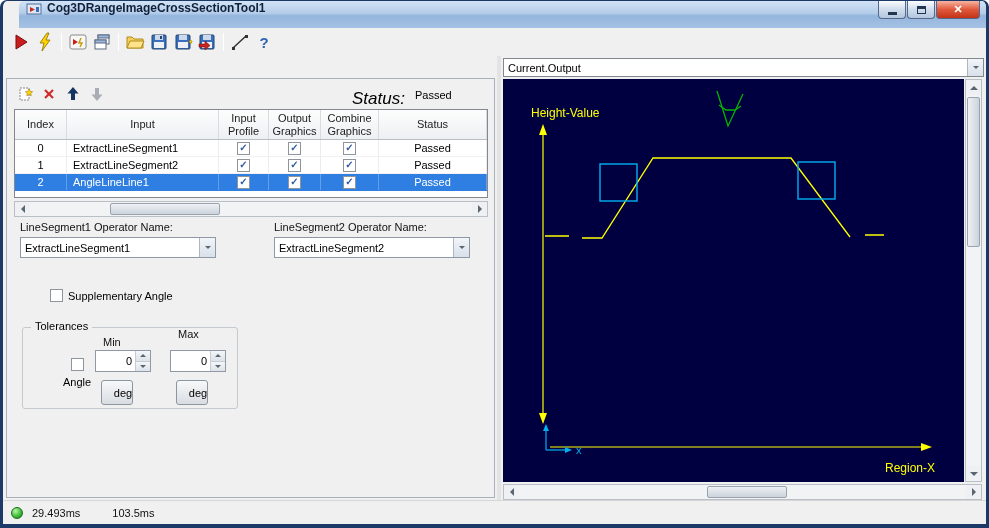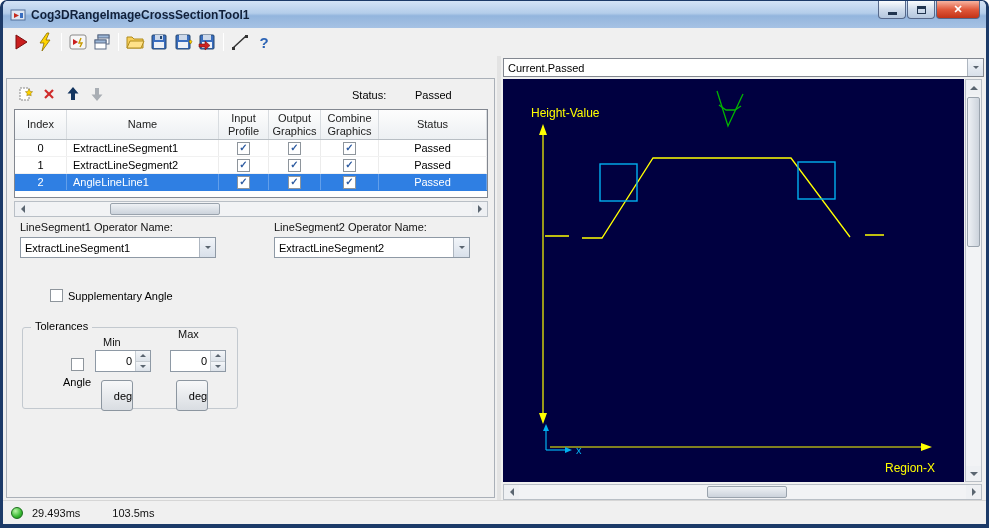--- a/index.html
+++ b/index.html
@@ -5,21 +5,21 @@
   * { box-sizing: border-box; margin: 0; padding: 0; }
   html,body { width:989px; height:528px; overflow:hidden; background:#fff;
     font-family:"Liberation Sans", sans-serif; cursor:default; }
   #window { position:relative; width:989px; height:528px;
     border:3px solid #1c3a68; border-top-width:1px; border-bottom-width:4px;
     border-radius:7px 7px 0 0; background:#f0f0f0; overflow:hidden; }
 
   
   .titlebar { position:relative; height:27px;
     background:linear-gradient(180deg,#d3e3f6 0%,#b4cdea 45%,#93b5dd 55%,#a6c2e4 100%);
-    display:flex; align-items:center; padding-left:7px; border-radius:5px 5px 0 0; }
+    display:flex; align-items:flex-start; padding-left:7px; border-radius:5px 5px 0 0;margin-left:16px; }
   .app-icon { width:16px; height:16px; margin-right:5px; flex:0 0 auto; }
   .title-text { font-size:12px; font-weight:bold; color:#11203a; white-space:nowrap; }
   .winbtns { position:absolute; right:6px; top:0; display:flex; }
   .wbtn { height:18px; border:1px solid #56688a; border-top:none; display:flex;
     align-items:center; justify-content:center; border-radius:0 0 4px 4px; margin-left:1px; }
   .wbtn.min, .wbtn.max { width:28px; background:linear-gradient(#fbfdfe,#cfdcec 50%,#b4c7de); }
   .wbtn.close { width:44px; background:linear-gradient(#f7b3a0,#e0593c 50%,#c23317);
     color:#fff; font-size:11px; font-weight:bold; }
   .glyph-min { width:9px; height:3px; background:#21354f; margin-top:8px; }
   .glyph-max { width:9px; height:8px; border:1px solid #21354f; border-top-width:3px; }
@@ -38,21 +38,21 @@
   .tabs { position:absolute; left:6px; top:2px; height:20px; display:flex; align-items:flex-end; z-index:3; }
   .tab { height:18px; padding:0 9px; font-size:11px; display:flex; align-items:center;
     background:linear-gradient(#f6f6f6,#dedede); border:1px solid #9b9b9b; border-bottom:none;
     border-radius:2px 2px 0 0; margin-right:2px; color:#222; }
   .tab.active { height:21px; background:#f0f0f0; position:relative; top:1px; z-index:4; }
   .tabpage { position:absolute; left:3px; right:2px; top:22px; bottom:2px;
     border:1px solid #aab0b8; background:#f0f0f0; }
 
   .minitoolbar { position:absolute; left:9px; top:6px; display:flex; gap:6px; }
   .mbtn { width:18px; height:18px; display:flex; align-items:center; justify-content:center; }
-  .op-status-label { position:absolute; left:345px; top:10px; font-size:11px; }
+  .op-status-label { position:absolute; left:345px; top:10px; font-size:17px;font-style:italic; }
   .op-status-value { position:absolute; left:408px; top:10px; font-size:11px; }
 
   
   .grid { position:absolute; left:7px; top:30px; width:474px; border:1px solid #828790; background:#fff; }
   .ghead { display:flex; height:30px; background:linear-gradient(#fdfdfd,#edf0f3); border-bottom:1px solid #b8bec4; }
   .hc { border-right:1px solid #d8dce0; display:flex; align-items:center; justify-content:center;
     text-align:center; font-size:11px; line-height:1.1; color:#222; }
   .w-index{width:52px} .w-name{width:152px} .w-in{width:50px} .w-out{width:52px} .w-comb{width:58px} .w-status{flex:1}
   .grow { display:flex; height:17px; align-items:stretch; border-bottom:1px solid #f1f1f1; font-size:11px; background:#fff; }
   .rc { display:flex; align-items:center; border-right:1px solid #ececec; }
@@ -91,21 +91,21 @@
   .cbtn { width:16px; background:linear-gradient(#f2f5f9,#d8e0ea);
     border-left:1px solid #aeb6c0; display:flex; align-items:center; justify-content:center; }
   .chkrow { position:absolute; display:flex; align-items:center; gap:5px; font-size:11px;padding-left:28px; }
   .group { position:absolute; border:1px solid #c3c9cf; border-radius:3px; }
   .legend { position:absolute; top:-8px; left:8px; background:#f0f0f0; padding:0 4px; font-size:11px;text-align:right; }
   .spin { position:absolute; width:56px; height:22px; border:1px solid #8e99a5; background:#fff; display:flex; }
   .spinval { flex:1; font-size:11px; display:flex; align-items:center; justify-content:flex-end; padding-right:3px; }
   .spinbtns { width:15px; display:flex; flex-direction:column; border-left:1px solid #c6ccd2; }
   .spb { flex:1; display:flex; align-items:center; justify-content:center; background:linear-gradient(#f4f6f9,#dde3ea); }
   .spb + .spb { border-top:1px solid #c6ccd2; }
-  .degbtn { position:absolute; width:32px; height:31px; border:1px solid #8c96a0; border-radius:3px;
+  .degbtn { position:absolute; width:32px; height:25px; border:1px solid #8c96a0; border-radius:3px;
     background:linear-gradient(#f7f8f9,#d9dde2); font-size:11px; display:flex; align-items:center; justify-content:center;padding-left:12px; }
 
   
   .splitter { position:absolute; left:494px; top:0; width:4px; height:444px; background:#e3e3e3; }
   .right-pane { position:absolute; left:498px; right:0; top:0; height:444px; background:#f0f0f0; }
   .profile-combo { left:2px; right:2px; top:2px; height:19px; position:absolute; background:#fff;
     border:1px solid #828790; display:flex; align-items:stretch; font-size:11px; }
   .chart { position:absolute; left:2px; top:23px; width:461px; height:403px; background:#000040; }
   .chart svg { display:block; width:100%; height:100%; }
 
@@ -241,21 +241,21 @@
                 <polygon points="8,15 2.5,8.5 6,8.5 6,2 10,2 10,8.5 13.5,8.5" fill="#a9aeb4"></polygon>
               </svg>
           </div>
         </div>
         <span class="op-status-label">Status:</span>
         <span class="op-status-value">Passed</span>
 
         <div class="grid">
           <div class="ghead">
             <div class="hc w-index">Index</div>
-            <div class="hc w-name">Name</div>
+            <div class="hc w-name">Input</div>
             <div class="hc w-in">Input Profile</div>
             <div class="hc w-out">Output Graphics</div>
             <div class="hc w-comb">Combine Graphics</div>
             <div class="hc w-status">Status</div>
           </div>
 
           <div class="grow">
             <div class="rc w-index center">0</div>
             <div class="rc w-name name">ExtractLineSegment1</div>
             <div class="rc w-in center">
@@ -367,21 +367,21 @@
           <div class="degbtn" style="left:78px; top:52px;">deg</div>
           <div class="degbtn" style="left:153px; top:52px;">deg</div>
         </div>
       </div>
     </div>
 
     <div class="splitter"></div>
 
     <div class="right-pane">
       <div class="profile-combo">
-        <span class="cval">Current.Passed</span>
+        <span class="cval">Current.Output</span>
         <span class="cbtn">
             <span class="tri sm d"></span>
           </span>
       </div>
 
       <div class="chart" id="chart-host" style="background: rgb(0, 0, 64);">
           <svg viewBox="0 0 461 403" preserveAspectRatio="none" font-family="Liberation Sans, sans-serif">
             <line x1="40" y1="54" x2="40" y2="336" stroke="#ffff00" stroke-width="1.2"></line>
             <polygon points="40,45 36,56 44,56" fill="#ffff00"></polygon>
             <polygon points="40,345 36,334 44,334" fill="#ffff00"></polygon>

